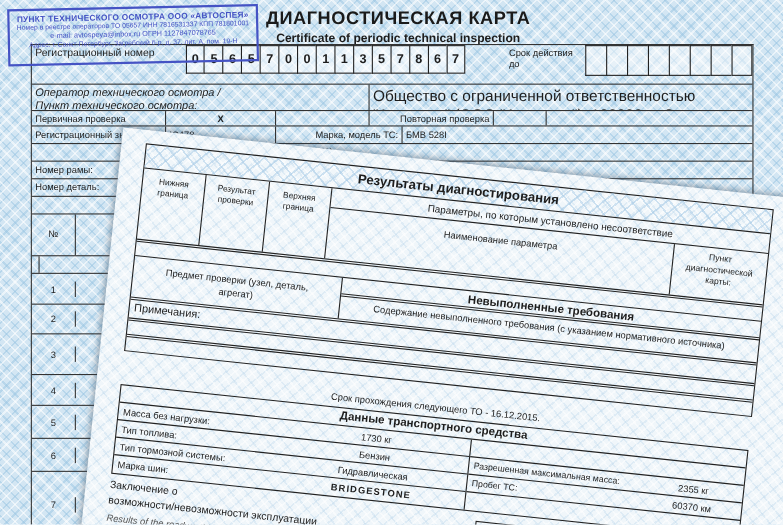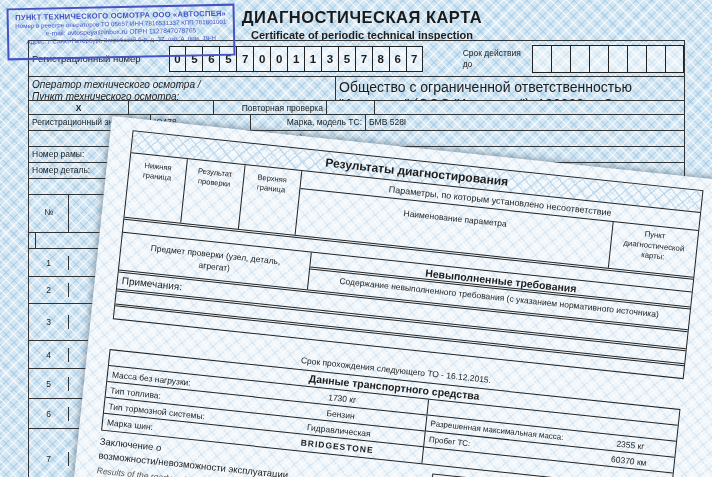--- a/index.html
+++ b/index.html
@@ -35,21 +35,21 @@
   .eaisto { position:absolute; left:488px; top:10px; font-size:11px; font-weight:bold; white-space:nowrap; }
 
   
   .main-table { position:absolute; left:28px; top:40px; width:657px; height:437px; border:1.5px solid #333; border-bottom:none; z-index:1; }
   .row { display:flex; border-bottom:1px solid #333; }
   .cell { border-right:1px solid #333; padding:2px 3px; font-size:8.5px; overflow:hidden; }
   .cell:last-child { border-right:none; }
   .lbl { line-height:1.2; }
   .val { line-height:1.2; }
 
-  .r1 { height:36px; align-items:center; }
+  .r1 { height:36px; }
   .r1 .reg-lbl { width:140px; font-size:9.5px; border-right:none; }
   .digit-box { width:17px; height:26px; border:1.5px solid #222; border-right-width:0; background:rgba(255,255,255,.55);
                font-size:11.5px; font-weight:bold; text-align:center; line-height:24px; }
   .digit-box.first { border-left-width:1.5px; }
   .digit-box.last { border-right-width:1.5px; }
   .validity-lbl { width:78px; font-size:8.5px; border:none; padding-left:8px;margin-left:32px; }
   .vbox { width:19px; height:28px; border:1.5px solid #222; border-right-width:0; background:rgba(255,255,255,.45); }
   .vbox.last { border-right-width:1.5px; }
 
   .r2 { height:24px; }
@@ -184,20 +184,21 @@
 
     <div class="row r2">
       <div class="cell op-lbl lbl">
         <div>Оператор технического осмотра /</div>
         <div>Пункт технического осмотра:</div>
       </div>
       <div class="cell op-val val">Общество с ограниченной ответственностью "Автоспея" (ООО "Автоспея"), 192283, г. Санкт-Петербург, Загребский б-р, дом 37, литера А, пом. 19-Н, № в реестре 05657</div>
     </div>
 
     <div class="row r3">
+      <div class="cell c1 lbl">Первичная проверка</div>
       <div class="cell c2 val">X</div>
       <div class="cell c3"></div>
       <div class="cell c4 lbl">Повторная проверка</div>
       <div class="cell c5"></div>
       <div class="cell c6"></div>
     </div>
 
     <div class="row fr">
       <div class="cell c1 lbl">Регистрационный знак:</div>
       <div class="cell c2 val">Ю478</div>

